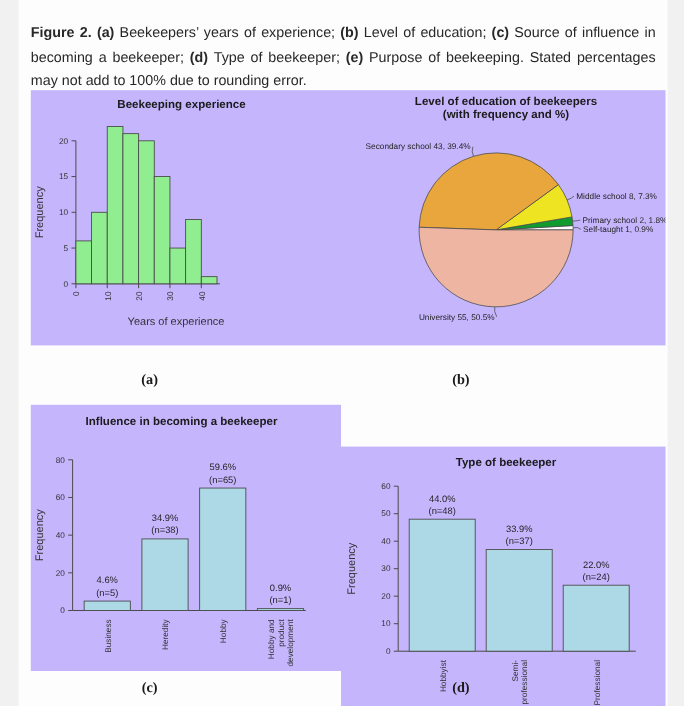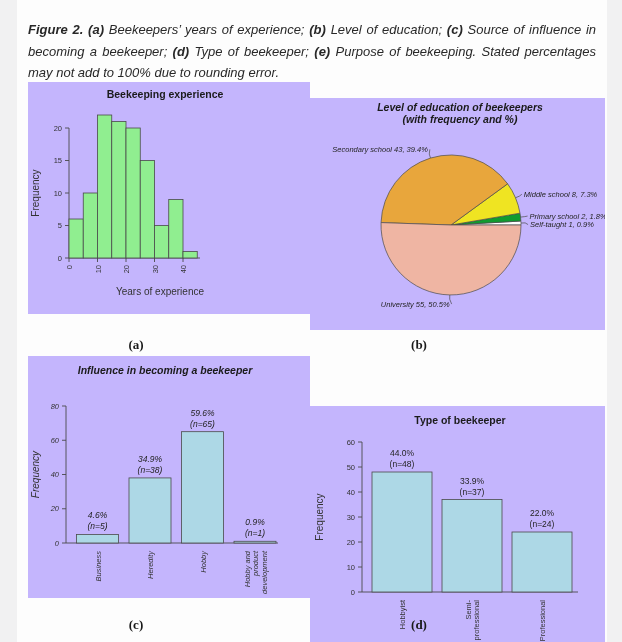--- a/index.html
+++ b/index.html
@@ -7,26 +7,26 @@
     width:622px;height:642px;position:relative;overflow:hidden;
     background:#f1f1f2;
     font-family:"Liberation Sans",sans-serif;
   }
   .document{
     position:absolute;left:17px;top:0;width:590px;height:642px;
     background:#fdfdfd;
   }
   .caption{
     position:absolute;left:0;top:0;width:568px;padding:6px 11px 0 11px;
-    font-size:13px;line-height:21.5px;text-align:justify;color:#282828;font-style:italic;
+    font-size:13px;line-height:21.5px;text-align:justify;color:#282828;
   }
   .chart{position:absolute;background:#c4b5fd;}
   #chart-a{left:11px;top:82px;width:282px;height:232px;}
-  #chart-b{left:293px;top:98px;width:295px;height:232px;font-style:italic;}
-  #chart-c{left:11px;top:356px;width:282px;height:242px;font-style:italic;}
+  #chart-b{left:293px;top:82px;width:295px;height:232px;}
+  #chart-c{left:11px;top:368px;width:282px;height:242px;}
   #chart-d{left:293px;top:358px;width:295px;height:242px;margin-top:48px;}
   .panel-label{
     position:absolute;width:60px;text-align:center;
     font-family:"Liberation Serif",serif;font-weight:bold;font-size:13px;color:#1a1a1a;
   }
   #plabel-a{left:89px;top:337px;}
   #plabel-b{left:372px;top:337px;}
   #plabel-c{left:89px;top:617px;}
   #plabel-d{left:372px;top:617px;}
   svg{display:block;}

